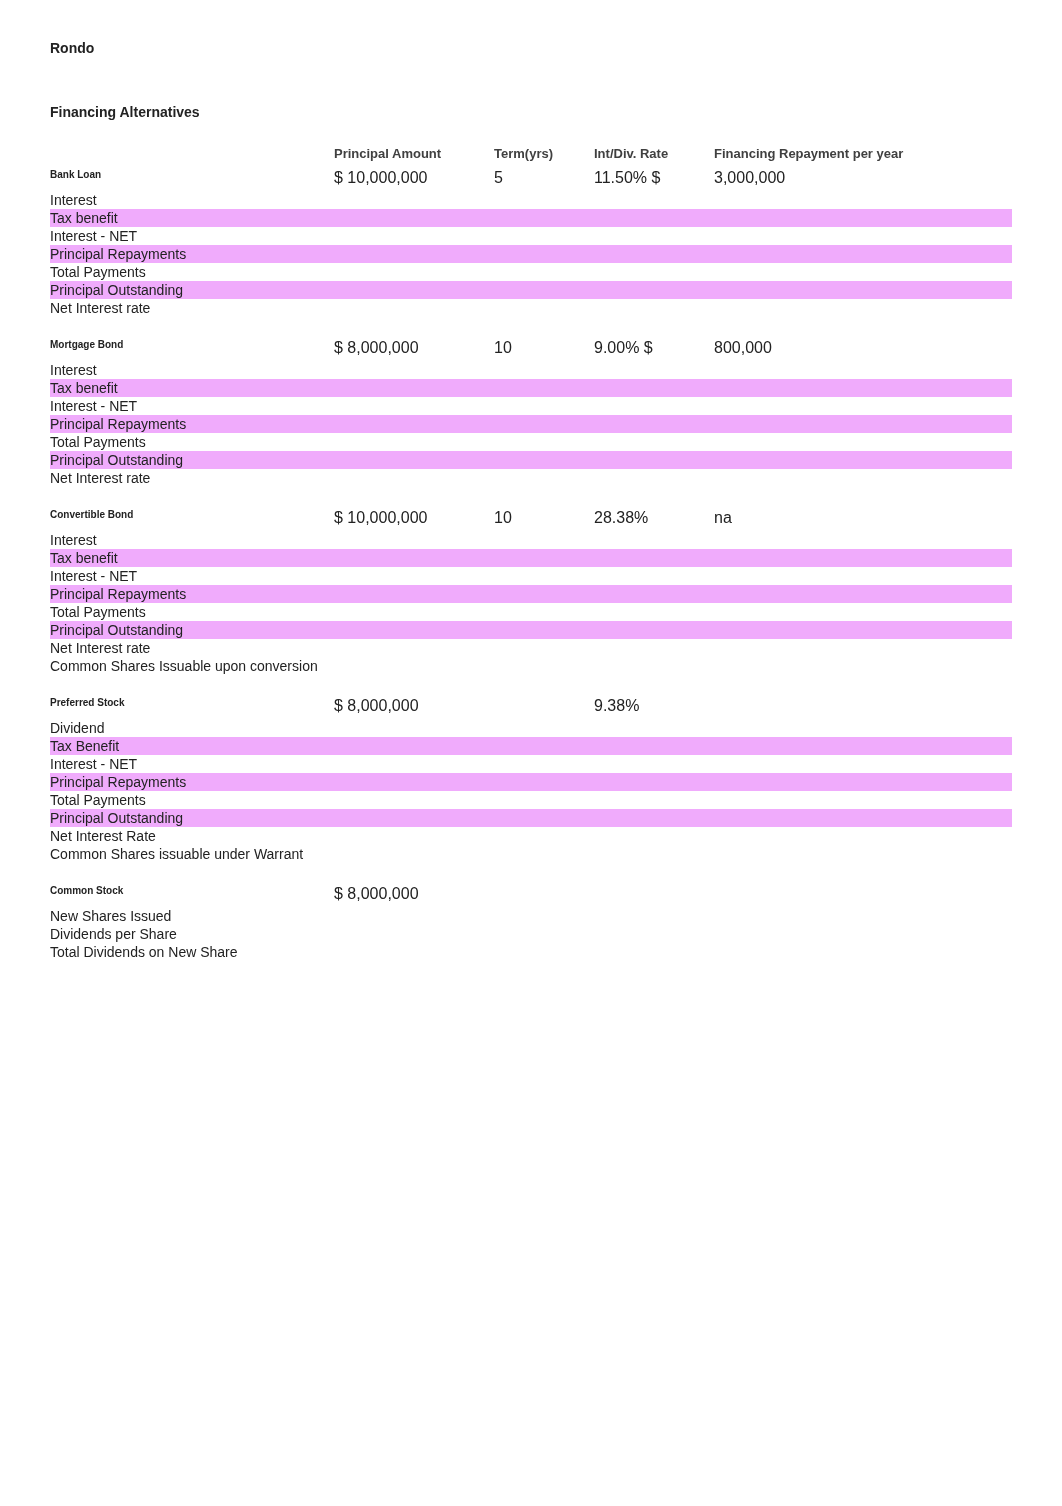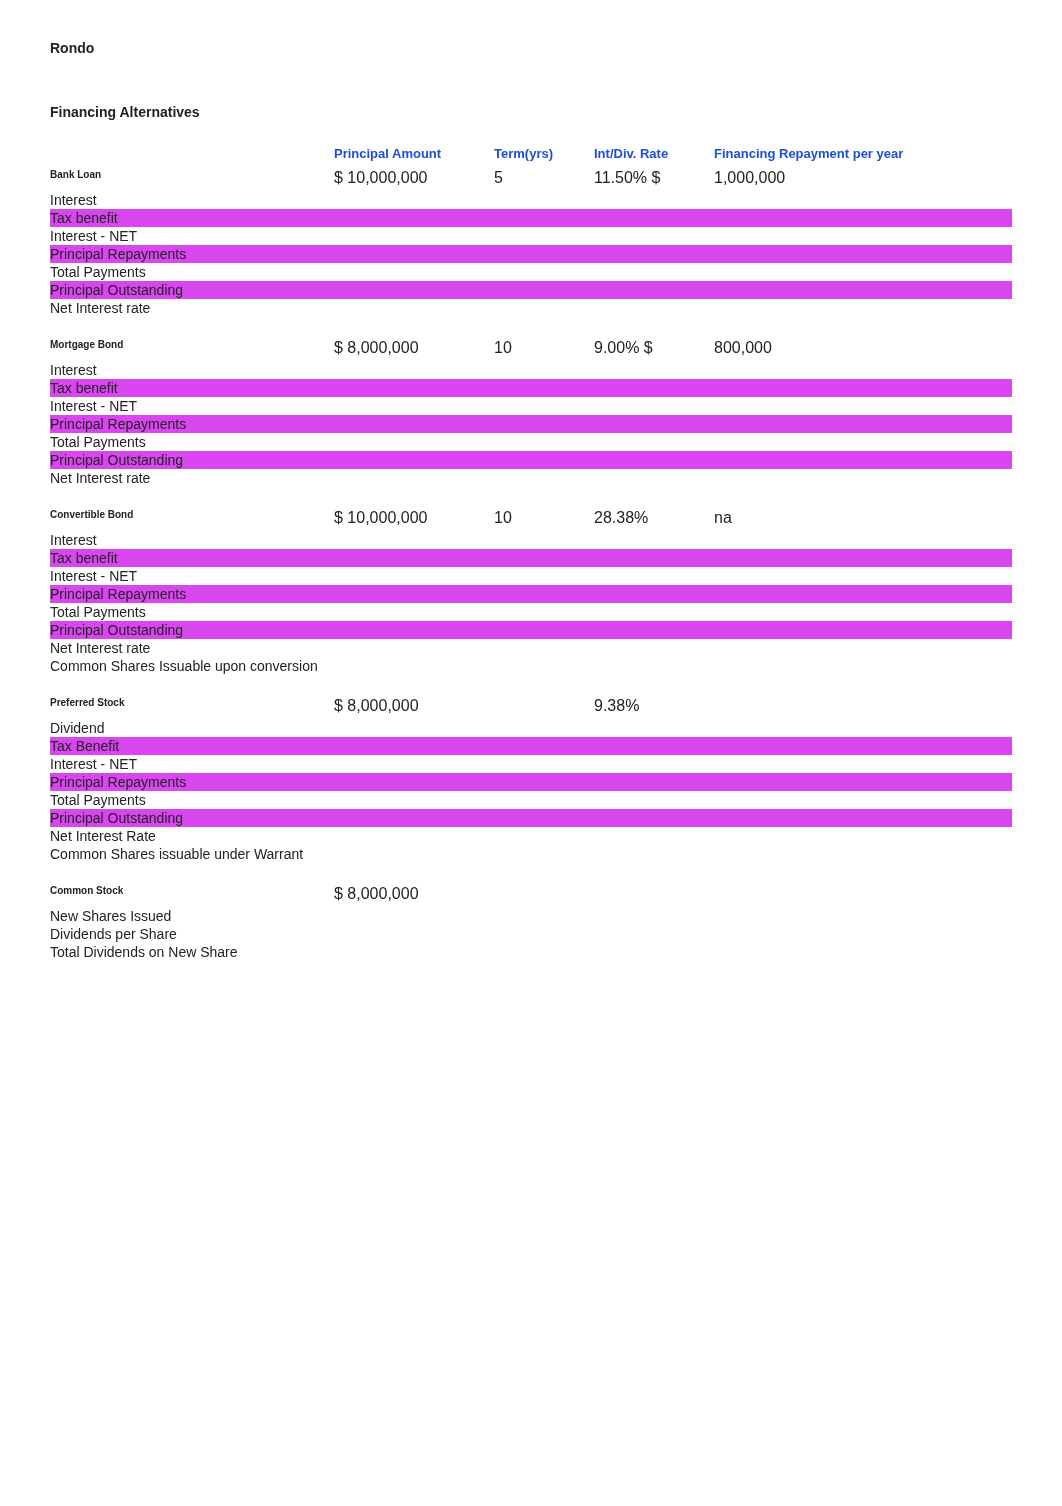--- a/index.html
+++ b/index.html
@@ -23,21 +23,21 @@
       margin-bottom: 24px;
       margin-top: 48px;
     }
     .header-row {
       display: grid;
       grid-template-columns: 280px 160px 100px 120px 1fr;
       font-weight: bold;
       font-size: 13px;
       border-bottom: none;
       margin-bottom: 4px;
-      color: #1d4ed8;
+      color: #404040;
     }
     .header-row .col {
       padding: 2px 4px;
     }
     .section {
       margin-bottom: 20px;
     }
     .section-header-row {
       display: grid;
       grid-template-columns: 280px 160px 100px 120px 1fr;
@@ -65,21 +65,21 @@
     .data-row .value {
       font-size: 14px;
       padding: 1px 4px;
       color: #222;
     }
     .shaded {
       background-color: #c8c8c8;
     }
     .shaded-row .label,
     .shaded-row .value {
-      background-color: #d946ef;
+      background-color: #f0abfc;
     }
     .col-label { padding: 1px 0; }
     .col-val { padding: 1px 4px; }
   </style>
 </head>
 <body>
 
 <div class="company-name">Rondo</div>
 <div class="page-title">Financing Alternatives</div>
 
@@ -91,21 +91,21 @@
   <div class="col">Financing Repayment per year</div>
 </div>
 
 <div id="sections-container">
     <div class="section">
       <div class="section-header-row">
         <div class="section-title">Bank Loan</div>
         <div class="section-value">$ 10,000,000</div>
         <div class="section-value">5</div>
         <div class="section-value">11.50% $</div>
-        <div class="section-value">1,000,000</div>
+        <div class="section-value">3,000,000</div>
       </div>
       <div class="data-row">
         <div class="label col-label">Interest</div>
         <div class="value col-val"></div>
         <div class="value col-val"></div>
         <div class="value col-val"></div>
         <div class="value col-val"></div>
       </div>
       <div class="data-row shaded-row">
         <div class="label col-label shaded">Tax benefit</div>

